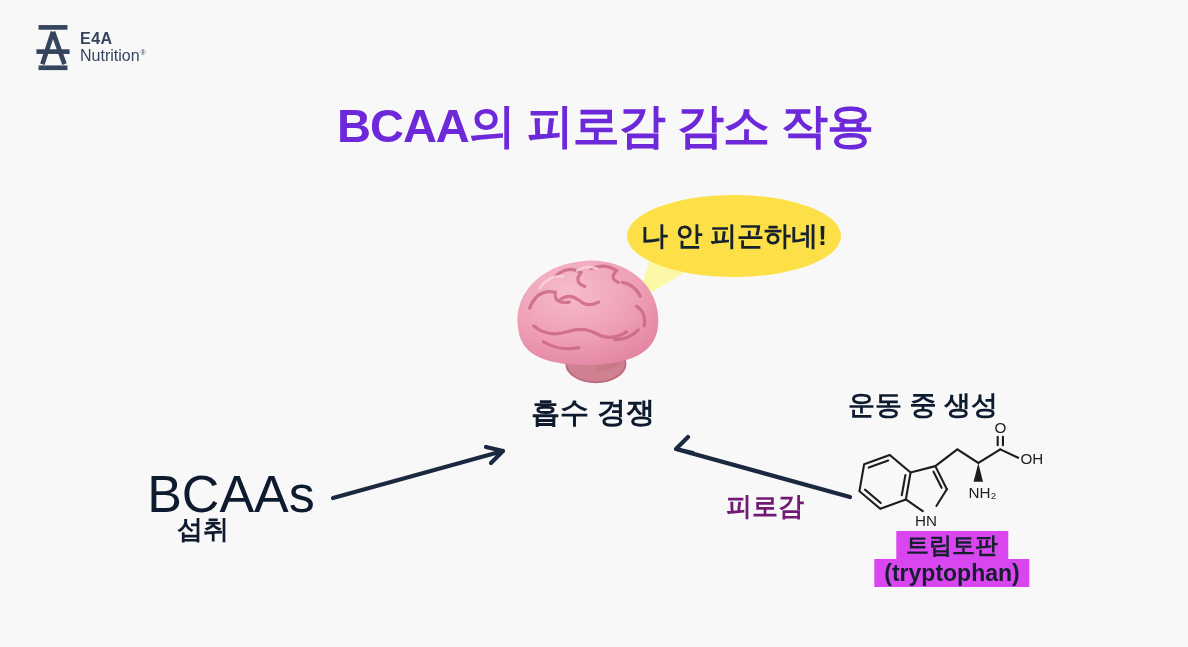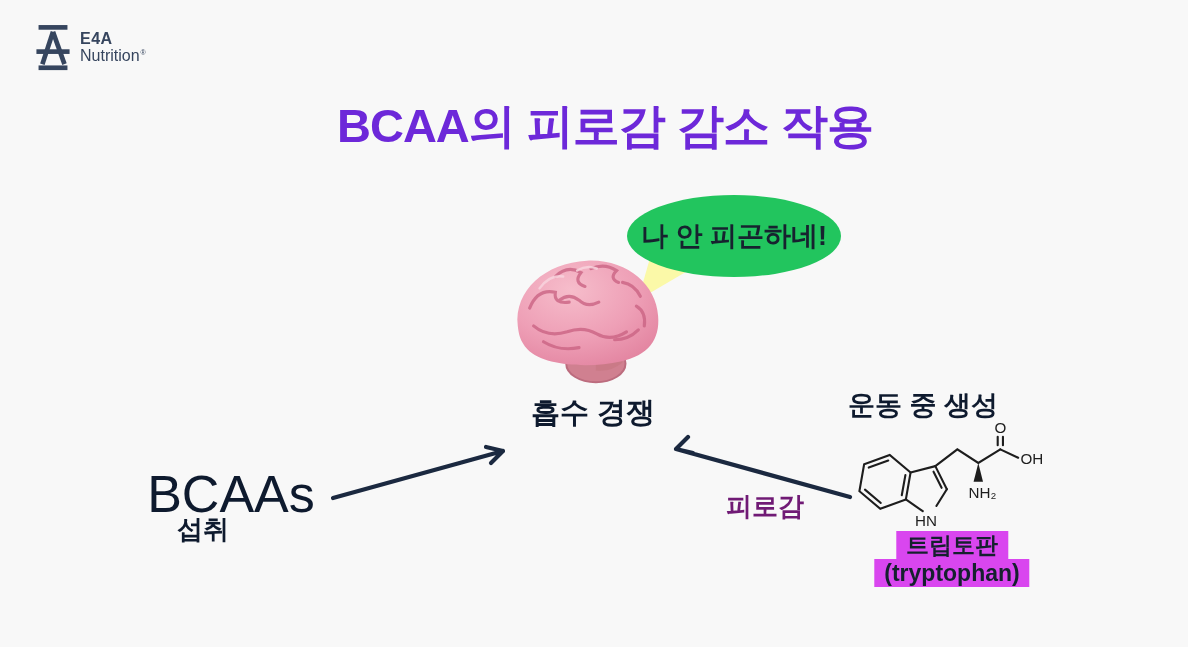--- a/index.html
+++ b/index.html
@@ -24,21 +24,21 @@
   .title{
     position:absolute;left:0;right:0;top:64px;
     text-align:center;
     font-size:47px;font-weight:800;letter-spacing:-1px;
     color:#6d28d9;
   }
 
   
   .bubble{
     position:absolute;left:627px;top:195px;width:214px;height:82px;
-    background:#22c55e;border-radius:50%;
+    background:#fde047;border-radius:50%;
     display:flex;align-items:center;justify-content:center;
   }
   .bubble-text{font-size:27px;font-weight:700;color:#17222f;white-space:nowrap;}
   .bubble-tail{position:absolute;left:632px;top:256px;width:72px;height:46px;}
 
   
   .brain{position:absolute;left:500px;top:248px;width:168px;height:140px;}
 
   
   .label{position:absolute;font-weight:700;color:#0e1a2e;white-space:nowrap;}

